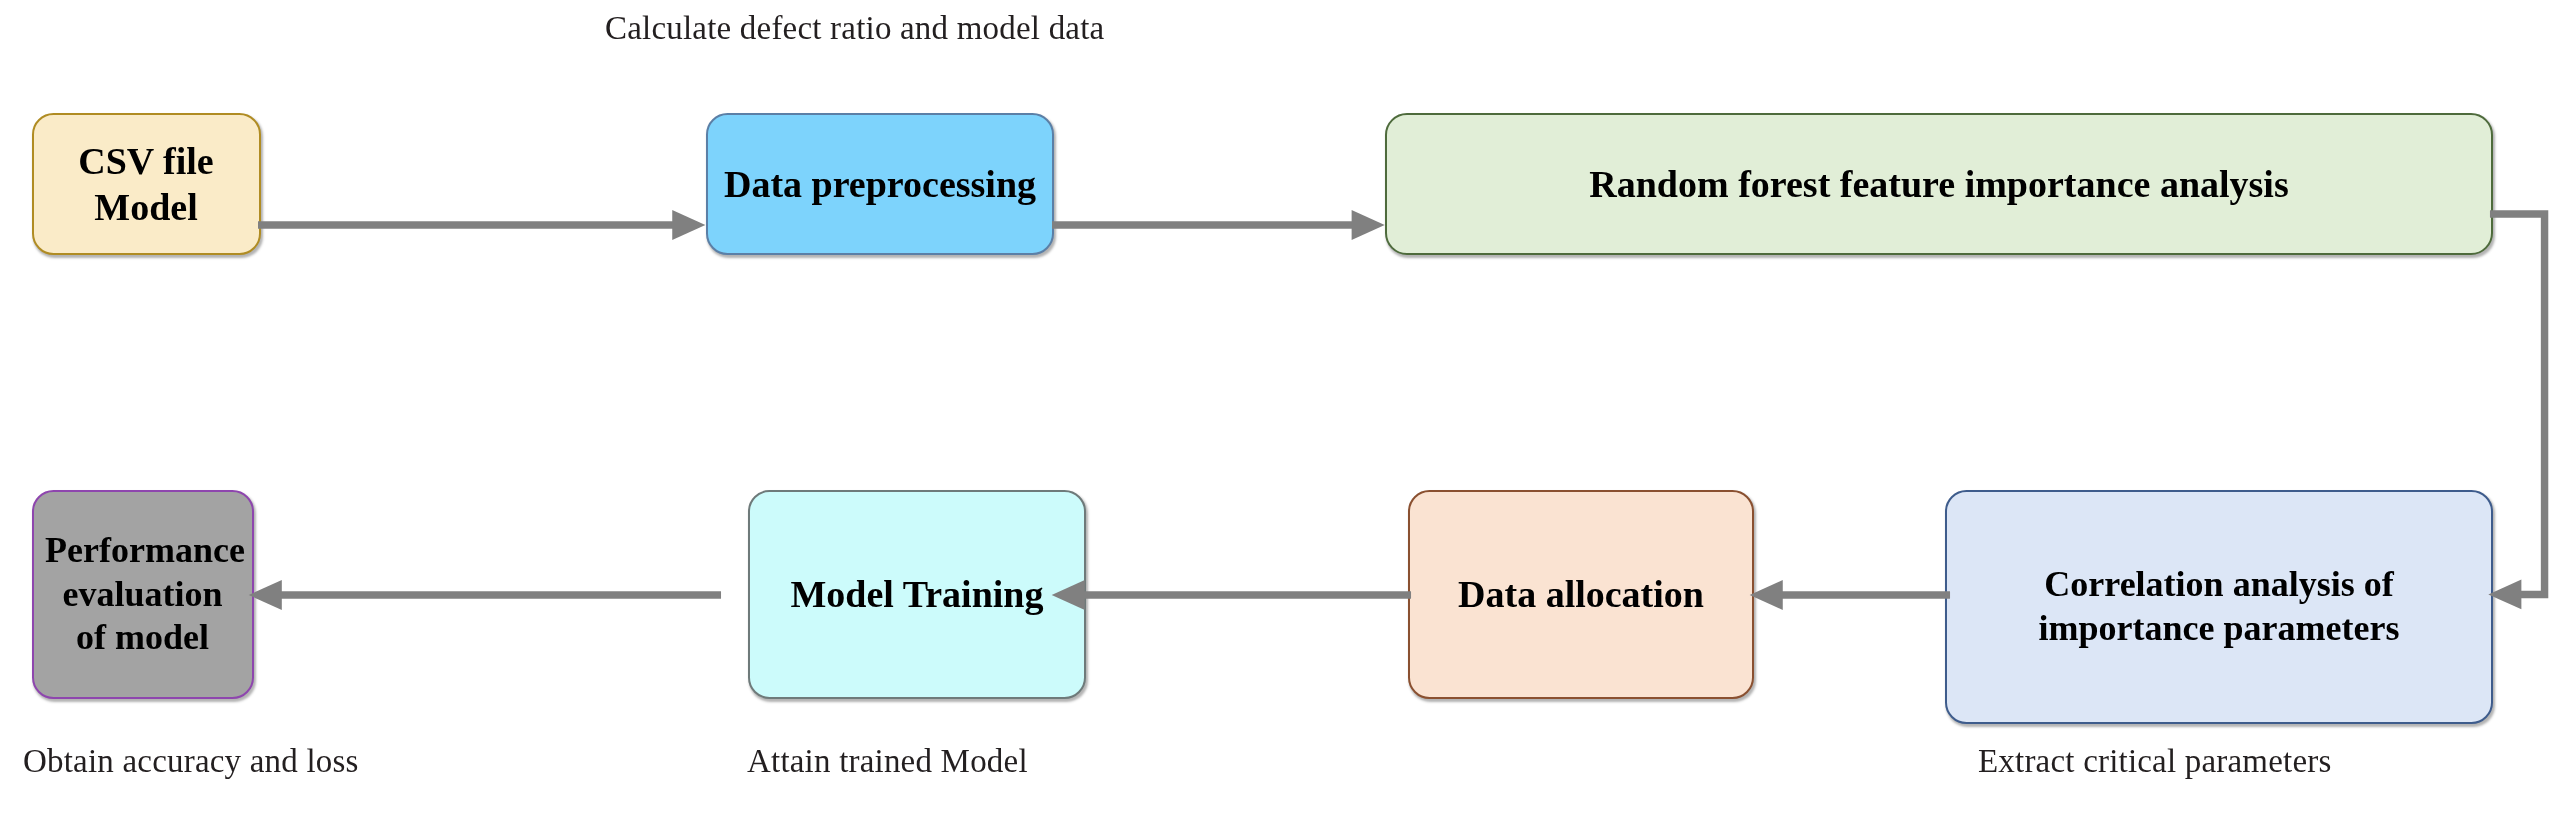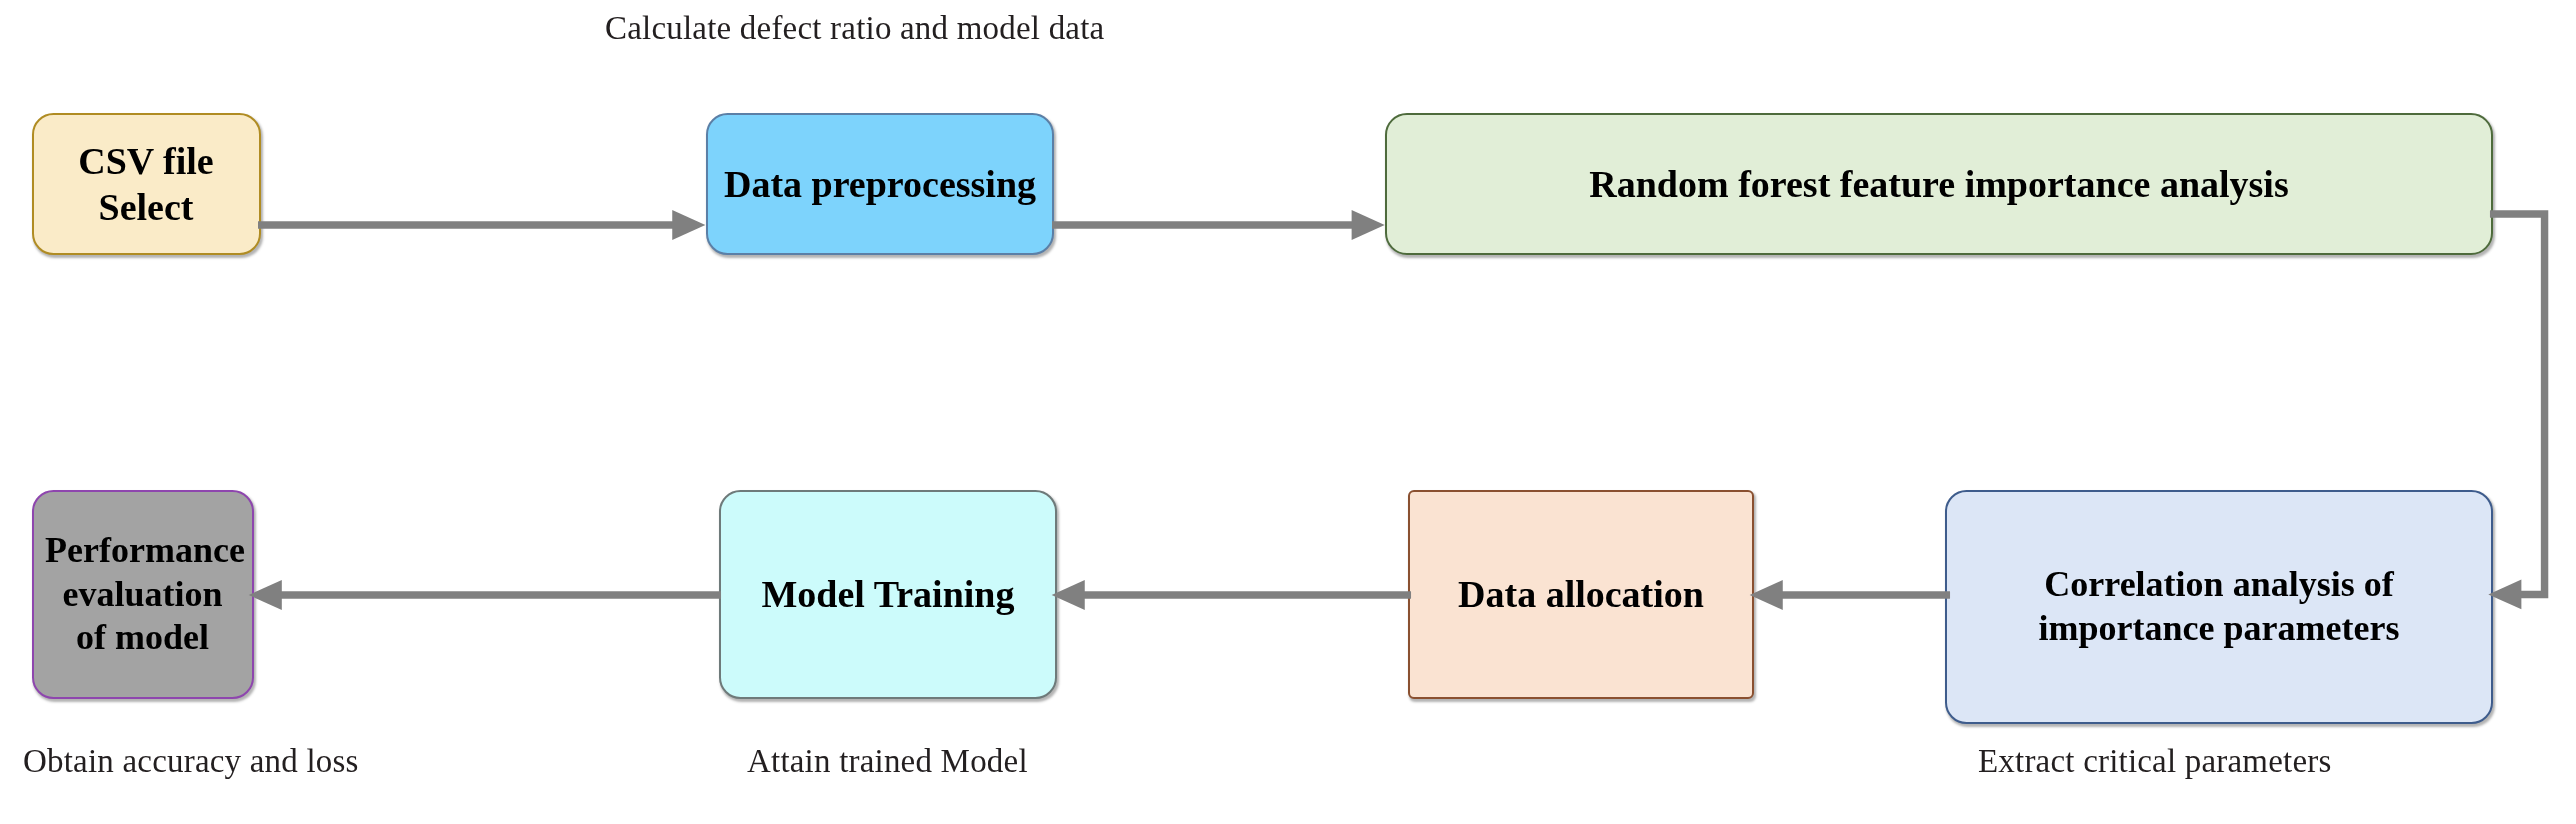--- a/index.html
+++ b/index.html
@@ -46,38 +46,38 @@
     color:#000000;
     padding:3.3px 11.6px;
     box-shadow:1.7px 2.5px 2.5px rgba(0,0,0,0.30);
   }
   .node .lbl{display:block;width:100%;}
 
   .node.n-csv       {background:#FAEBC8; border-color:#B08C23;}
   .node.n-prep      {background:#7dd3fc; border-color:#5B7FA6;}
   .node.n-rf        {background:#E1EED7; border-color:#4E6B3C;}
   .node.n-perf      {background:#a3a3a3; border-color:#8E46AE;}
-  .node.n-train     {background:#CCFBFB; border-color:#6E7A7A;}
-  .node.n-alloc     {background:#FAE3D2; border-color:#8A5030;border-radius:6px;}
+  .node.n-train     {background:#CCFBFB; border-color:#6E7A7A;margin-left:29px;}
+  .node.n-alloc     {background:#FAE3D2; border-color:#8A5030;}
   .node.n-corr      {background:#DCE6F6; border-color:#3E5C8C;}
 
   
   .conn{position:absolute;}
   .conn svg{display:block;overflow:visible;}
 </style>
 </head>
 <body>
 
 <div id="canvas">
 
   <div class="caption" style="left:605px; top:11.6px;">Calculate defect ratio and model data</div>
 
 
   <div class="node n-csv" style="left:31.5px; top:113px; width:229px; height:142px;">
-    <span class="lbl">CSV file Select</span>
+    <span class="lbl">CSV file Model</span>
   </div>
 
   <div class="node n-prep" style="left:706px; top:113px; width:348px; height:142px;">
     <span class="lbl">Data preprocessing</span>
   </div>
 
   <div class="node n-rf" style="left:1385px; top:113px; width:1108px; height:142px;border-radius:22px;">
     <span class="lbl">Random forest feature importance analysis</span>
   </div>
 

